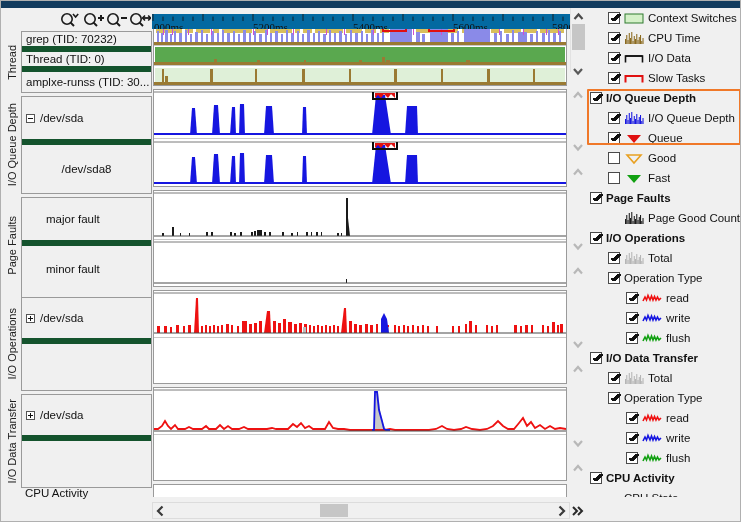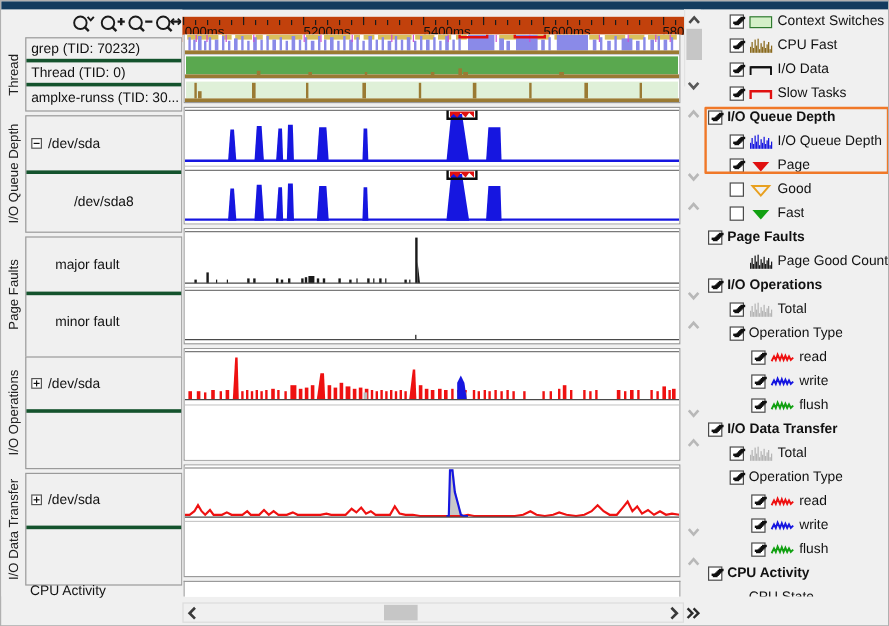--- a/index.html
+++ b/index.html
@@ -40,21 +40,21 @@
     writing-mode: vertical-rl; transform: rotate(180deg);
     font-size: 11px; color: #202020; white-space: nowrap;
     letter-spacing: 0px;
   }
   .trackbox {
     position: absolute; left: 20px; width: 131px;
     border: 1px solid #9a9a9a; background: #f0f0f0;
   }
   .trackrow {
     position: relative; width: 100%;
-    border-bottom: 3px solid #14532d;
+    border-bottom: 6px solid #14532d;
     display: flex; align-items: center;
     font-size: 11.5px; color: #111;
     padding-left: 4px;
   }
   .trackrow:last-child { border-bottom: none; }
   .trackrow.center { justify-content: center; padding-left: 0; }
   .expander {
     display: inline-block; width: 9px; height: 9px;
     border: 1px solid #555; background: #fff;
     position: relative; margin-right: 5px; flex: 0 0 auto;
@@ -66,21 +66,21 @@
   .expander.plus::after {
     content: ""; position: absolute; left: 3px; top: 1px;
     width: 1px; height: 5px; background: #111;
   }
   .plainlabel {
     position: absolute; left: 24px; font-size: 11.5px; color: #111;
   }
   
   .ruler {
     position: absolute; left: 151px; top: 13px; width: 418px; height: 21px;
-    background: #c2410c; overflow: hidden;
+    background: #0369a1; overflow: hidden; font-family: Liberation Serif, serif;
   }
   .ruler .ticks { position: absolute; left: 0; top: 0; width: 100%; height: 7px; }
   .ruler .tlabel {
     position: absolute; top: 7px; font-size: 11px; color: #111; white-space: nowrap;
   }
   
   .charts {
     position: absolute; left: 151px; top: 28px; width: 418px; height: 468px;
     background: #f0f0f0; overflow: hidden;
   }
@@ -774,21 +774,21 @@
             <rect x="8.5" y="9" width="1.05" height="3" fill="#8a6a1e"></rect>
             <rect x="9.75" y="4" width="1.05" height="8" fill="#8a6a1e"></rect>
             <rect x="11" y="7" width="1.05" height="5" fill="#8a6a1e"></rect>
             <rect x="12.25" y="2" width="1.05" height="10" fill="#8a6a1e"></rect>
             <rect x="13.5" y="8" width="1.05" height="4" fill="#8a6a1e"></rect>
             <rect x="14.75" y="5" width="1.05" height="7" fill="#8a6a1e"></rect>
             <rect x="16" y="3" width="1.05" height="9" fill="#8a6a1e"></rect>
             <rect x="17.25" y="9" width="1.05" height="3" fill="#8a6a1e"></rect>
             <rect x="18.5" y="6" width="1.05" height="6" fill="#8a6a1e"></rect>
           </svg>
-          <span class="legtext">CPU Fast</span>
+          <span class="legtext">CPU Time</span>
         </div>
         <div class="legrow" style="padding-left: 22px;">
           <span class="cb on"></span>
           <svg class="legicon" viewBox="0 0 20 13">
             <path d="M1.5 10.5 L1.5 4 L18.5 4 L18.5 10.5" fill="none" stroke="#111" stroke-width="1.6"></path>
             <path d="M1.5 4 L18.5 4" fill="none" stroke="#111" stroke-width="1.6"></path>
           </svg>
           <span class="legtext">I/O Data</span>
         </div>
         <div class="legrow" style="padding-left: 22px;">
@@ -821,21 +821,21 @@
             <rect x="17.25" y="9" width="1.05" height="3" fill="#1616e0"></rect>
             <rect x="18.5" y="6" width="1.05" height="6" fill="#1616e0"></rect>
           </svg>
           <span class="legtext">I/O Queue Depth</span>
         </div>
         <div class="legrow" style="padding-left: 22px;">
           <span class="cb on"></span>
           <svg class="legicon" viewBox="0 0 20 13">
             <path d="M3 3 L17 3 L10 11 Z" fill="#e01010"></path>
           </svg>
-          <span class="legtext">Page</span>
+          <span class="legtext">Queue</span>
         </div>
         <div class="legrow" style="padding-left: 22px;">
           <span class="cb"></span>
           <svg class="legicon" viewBox="0 0 20 13">
             <path d="M3 3 L17 3 L10 11 Z" fill="none" stroke="#e8a020" stroke-width="1.6"></path>
           </svg>
           <span class="legtext">Good</span>
         </div>
         <div class="legrow" style="padding-left: 22px;">
           <span class="cb"></span>

